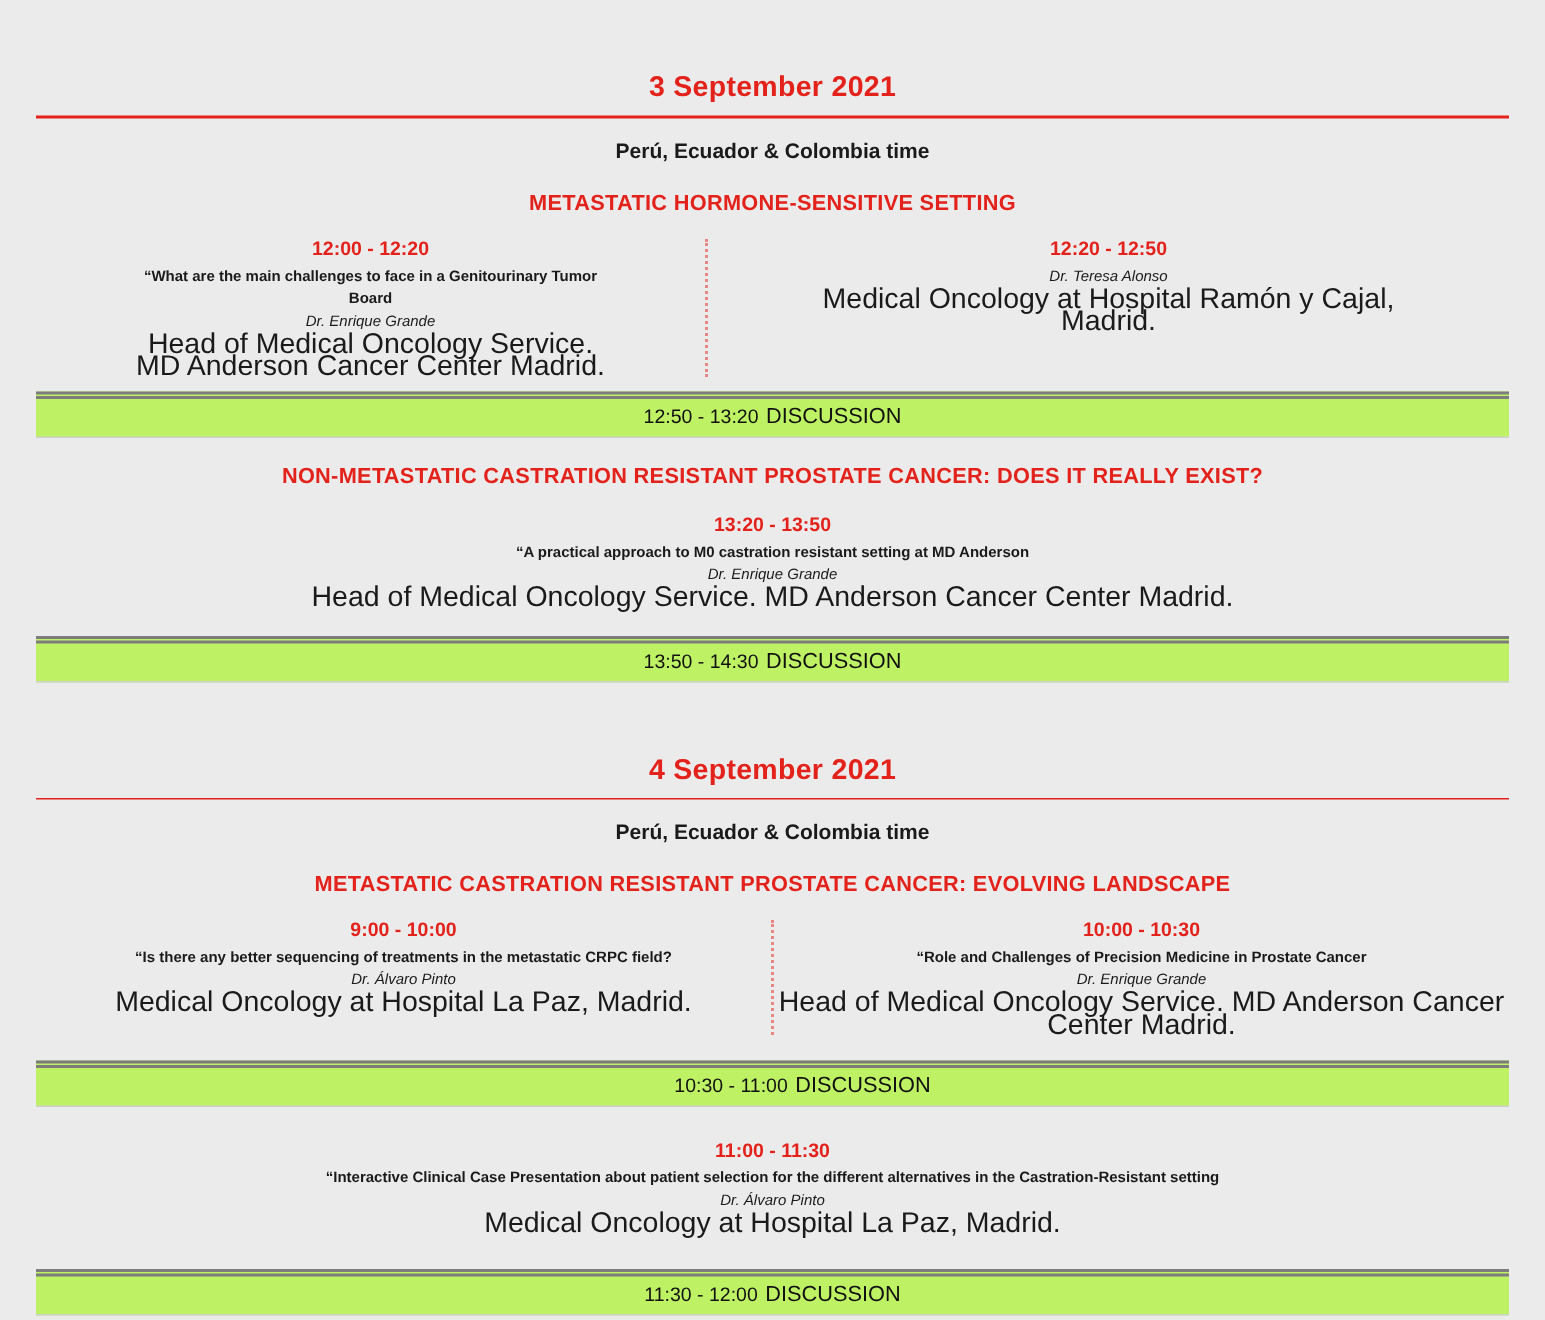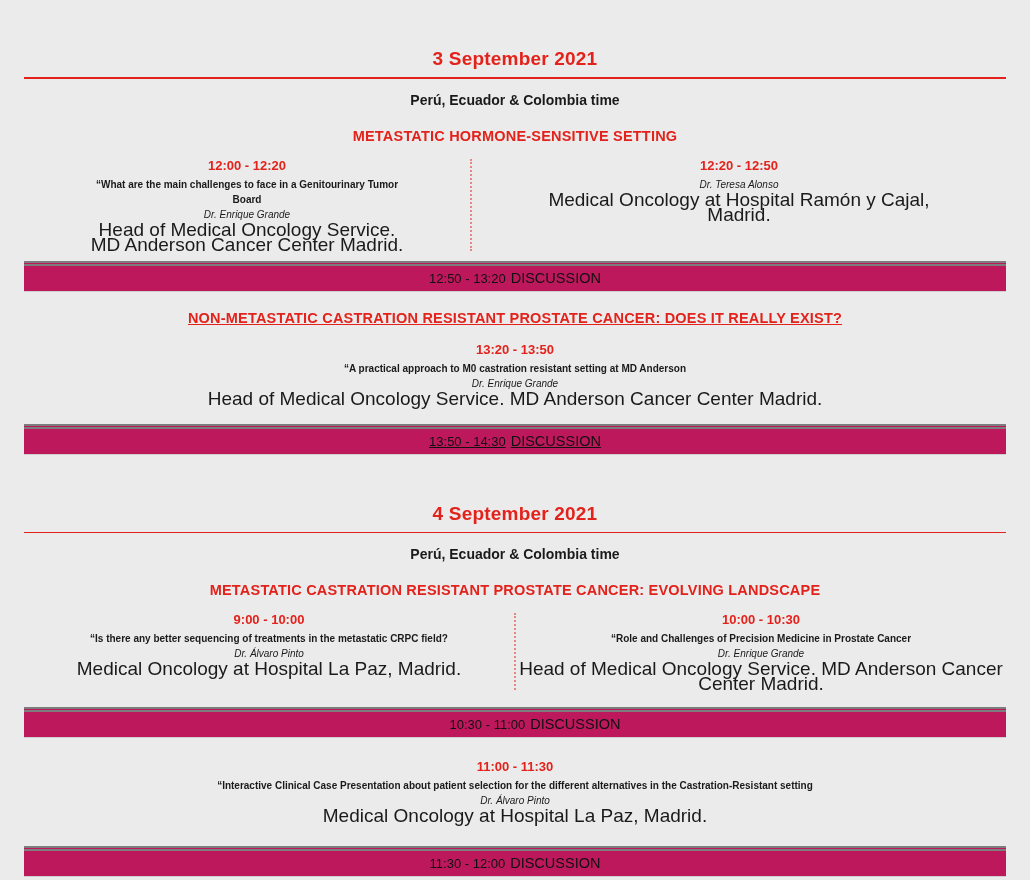--- a/index.html
+++ b/index.html
@@ -42,29 +42,29 @@
   }
   .talk-title{
     font-weight:bold;font-size:10px;line-height:15px;margin:0 auto;
   }
   .talk-speaker{font-style:italic;font-size:10px;line-height:15px;}
   .talk-affil{font-size:19px;line-height:15px;margin:0 auto;}
   .narrow-320{max-width:330px;}
   .narrow-440{max-width:440px;}
   .single-talk{text-align:center;margin-top:16px;}
   .discussion-band{
-    margin:0 24px;background:#be185d;
+    margin:0 24px;background:#bef264;
     border-top:5px double #7d7d7d;
     border-bottom:1px solid #cfcfcf;
     text-align:center;padding:4px 0 5px;
     font-size:13px;color:#111;
   }
   .discussion-band .d-label{font-size:14.5px;margin-left:5px;}
   .mt8{margin-top:9px;}
-  .mt18{margin-top:18px;text-decoration:underline;}
+  .mt18{margin-top:18px;}
   .mt16{margin-top:16px;padding-left:40px;}
   .mt21{margin-top:21px;}
   .mt23{margin-top:23px;}
   .day-gap{margin-top:48px;}
   .cta-wrap{text-align:center;margin-top:12px;}
   .cta-button{
     position:relative;display:inline-block;cursor:pointer;
     background:var(--btn-red);color:#fff;
     font-family:"Liberation Sans", sans-serif;
     font-weight:bold;font-size:25px;letter-spacing:.5px;

